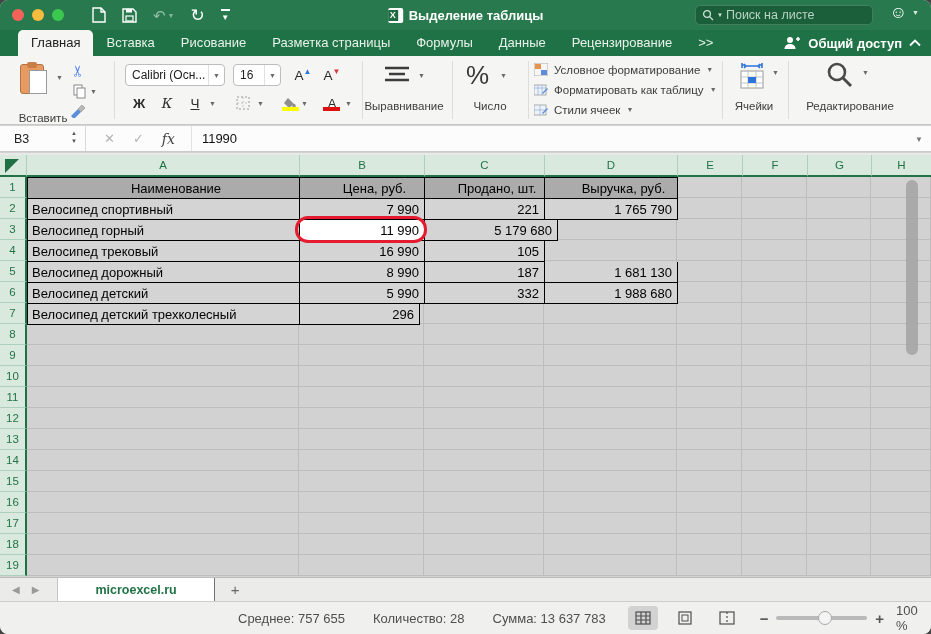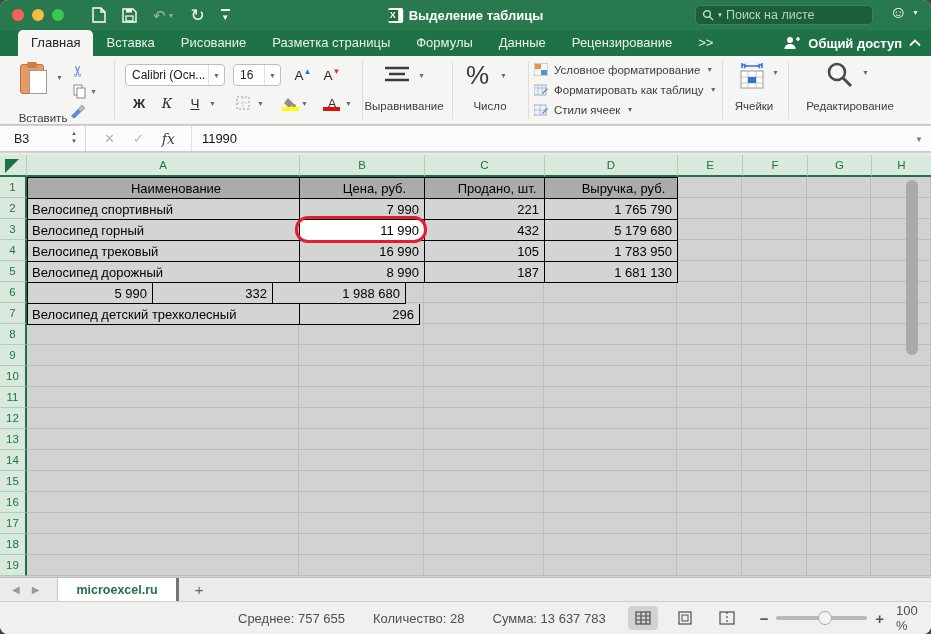--- a/index.html
+++ b/index.html
@@ -106,22 +106,22 @@
   .xl-td.activecell { background:#ffffff; }
   .red-ring { position:absolute; border:3px solid #e51b2f; border-radius:13px; pointer-events:none; }
   .vscroll { position:absolute; right:13px; top:25px; width:12px; height:175px;
              background:#a3a3a3; border-radius:6px; opacity:.85; }
 
   
   .sheetbar { position:absolute; top:577px; left:0; width:931px; height:24px; background:#ebebe9;
               border-top:1px solid #bdbdbd; display:flex; align-items:center; }
   .nav-arrow { font-size:10px; color:#9a9a9a; margin-left:12px; }
   .sheettab { margin-left:18px; height:24px; background:#fff; border-left:1px solid #c6c6c6;
-              border-right:3px solid #737373; display:flex; align-items:center;
-              padding:0 18px; font-size:12.5px; font-weight:bold; color:#217346; }
+              border-right:1px solid #737373; display:flex; align-items:center;
+              padding:0 37px; font-size:12.5px; font-weight:bold; color:#217346; }
   .addsheet { margin-left:16px; font-size:15px; color:#666; }
 
   
   .statusbar { position:absolute; top:601px; left:0; width:931px; height:33px; background:#f0f0ee;
                border-top:1px solid #cdcdcb; display:flex; align-items:center; }
   .stats { display:flex; gap:28px; margin-left:238px; font-size:13px; color:#4f4f4f; white-space:nowrap; }
   .viewbtns { display:flex; align-items:center; gap:12px; margin-left:22px; }
   .viewbtn { width:30px; height:24px; display:flex; align-items:center; justify-content:center;
              border-radius:4px; }
   .viewbtn.active { background:#d2d2d2; }
@@ -416,36 +416,35 @@
           </div>
           <div class="xl-tr">
             <div class="xl-td txt" style="width: 272px;">Велосипед спортивный</div>
             <div class="xl-td num" style="width: 125px;">7 990</div>
             <div class="xl-td num" style="width: 120px;">221</div>
             <div class="xl-td num" style="width: 133px;">1 765 790</div>
           </div>
           <div class="xl-tr">
             <div class="xl-td txt" style="width: 272px;">Велосипед горный</div>
             <div class="xl-td num activecell" style="width: 125px;">11 990</div>
-            <div class="xl-td num" style="width: 120px;">432</div>
             <div class="xl-td num" style="width: 133px;">5 179 680</div>
           </div>
           <div class="xl-tr">
             <div class="xl-td txt" style="width: 272px;">Велосипед трековый</div>
             <div class="xl-td num" style="width: 125px;">16 990</div>
             <div class="xl-td num" style="width: 120px;">105</div>
-            <div class="xl-td num" style="width: 133px;">1 783 950</div>
           </div>
           <div class="xl-tr">
             <div class="xl-td txt" style="width: 272px;">Велосипед дорожный</div>
             <div class="xl-td num" style="width: 125px;">8 990</div>
             <div class="xl-td num" style="width: 120px;">187</div>
             <div class="xl-td num" style="width: 133px;">1 681 130</div>
           </div>
           <div class="xl-tr">
+            <div class="xl-td txt" style="width: 272px;">Велосипед детский</div>
             <div class="xl-td num" style="width: 125px;">5 990</div>
             <div class="xl-td num" style="width: 120px;">332</div>
             <div class="xl-td num" style="width: 133px;">1 988 680</div>
           </div>
           <div class="xl-tr">
             <div class="xl-td txt" style="width: 272px;">Велосипед детский трехколесный</div>
             <div class="xl-td num" style="width: 120px;">296</div>
           </div>
         </div>
       <div id="red-ring" class="red-ring" style="left: 268px; top: 39px; width: 132px; height: 27px; border-color: rgb(229, 27, 47);"></div>

